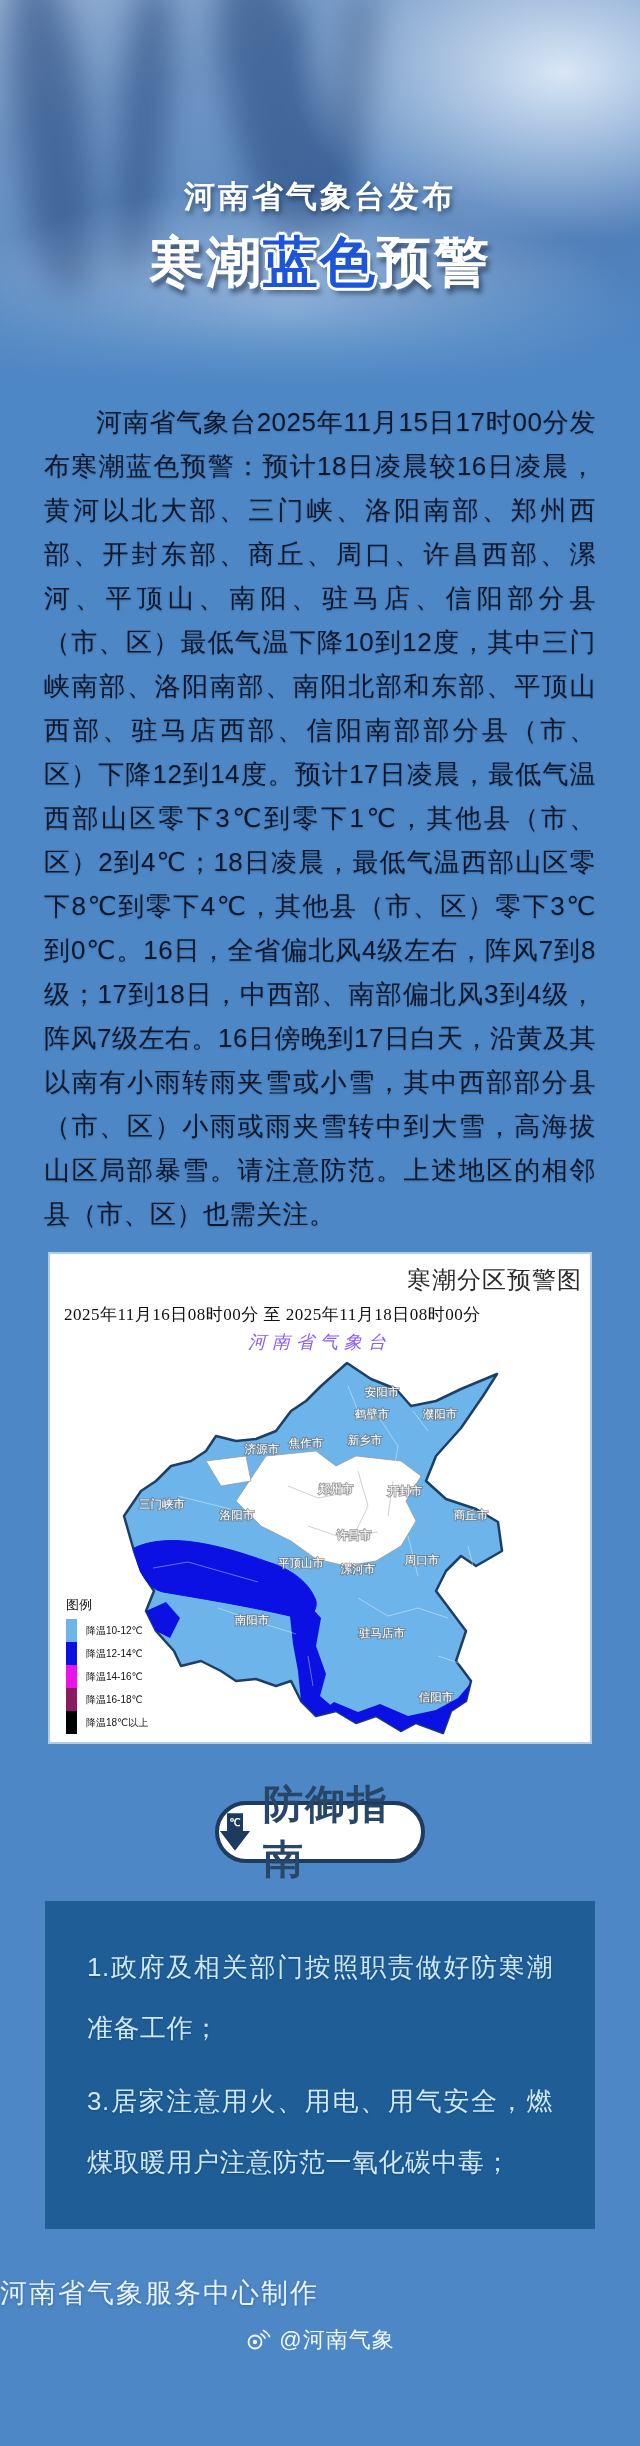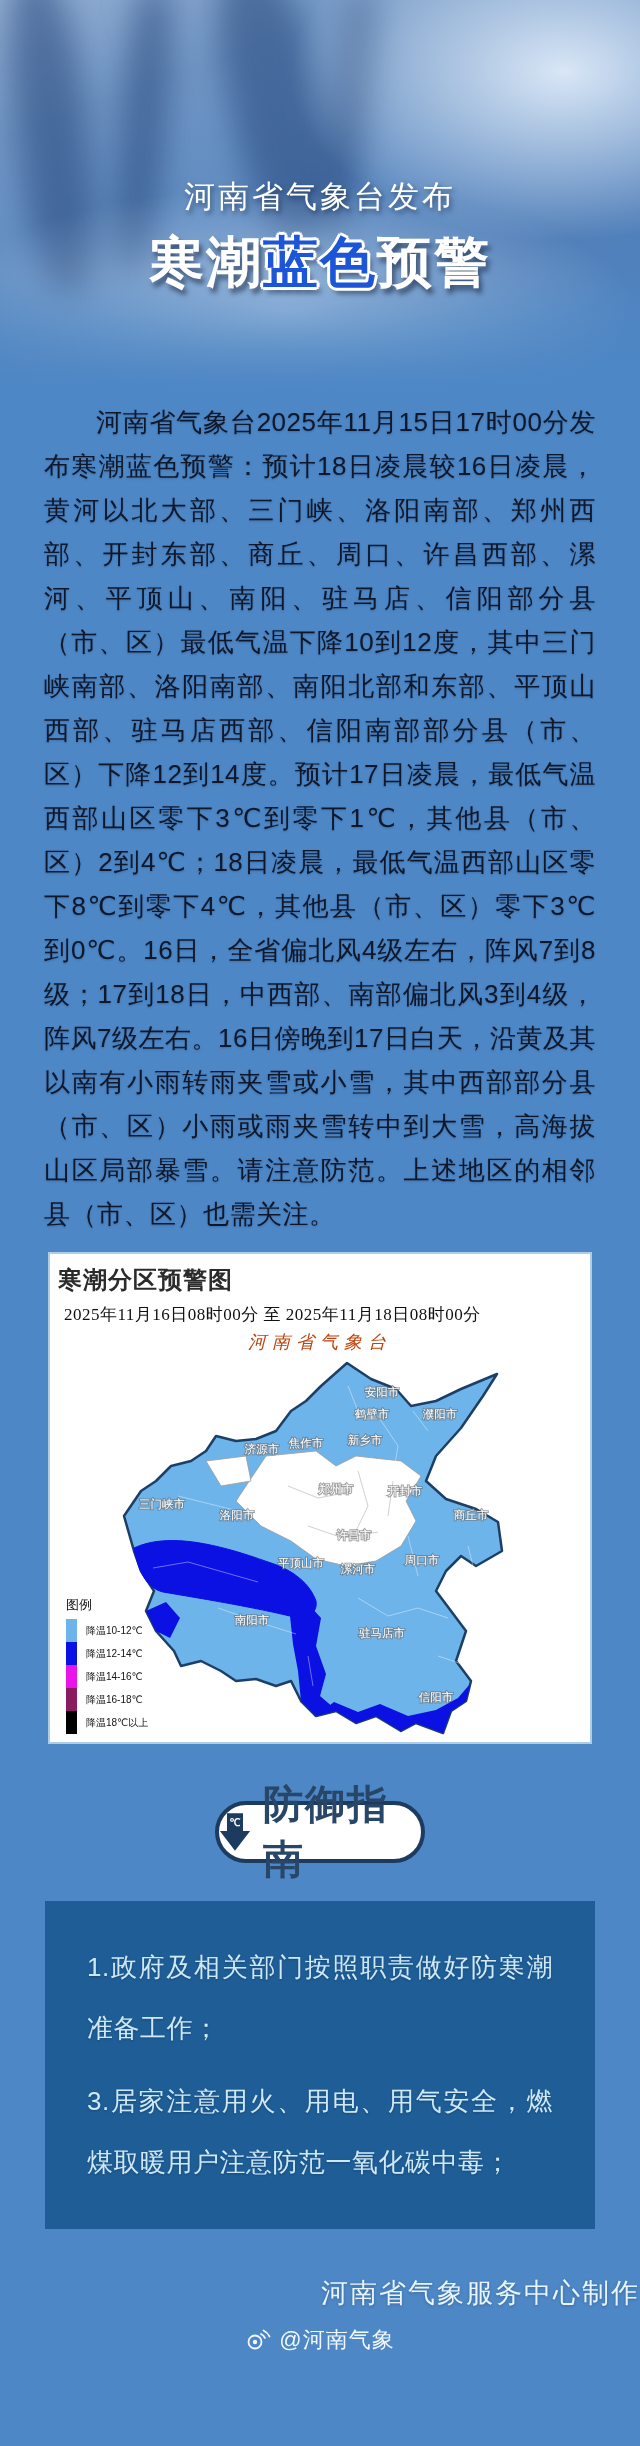--- a/index.html
+++ b/index.html
@@ -15,61 +15,61 @@
   .t1{left:18px;top:-30px;width:70px;height:330px;transform:rotate(-7deg);}
   .t2{left:120px;top:-20px;width:46px;height:300px;transform:rotate(5deg);background:rgba(40,76,128,.45);}
   .t3{left:230px;top:-40px;width:90px;height:280px;transform:rotate(-12deg);background:rgba(52,88,140,.40);}
   .t4{left:330px;top:-10px;width:40px;height:240px;transform:rotate(8deg);background:rgba(46,80,132,.35);}
   .fog{position:absolute;inset:0;background:
     radial-gradient(ellipse 420px 260px at 88% 18%,rgba(238,246,255,.85),rgba(238,246,255,0) 65%),
     radial-gradient(ellipse 500px 180px at 45% 78%,rgba(225,238,250,.55),rgba(225,238,250,0) 70%);}
   .hero-fade{position:absolute;left:0;right:0;bottom:0;height:130px;
     background:linear-gradient(rgba(77,135,197,0),#4d87c5 92%);}
   .hero-issuer{position:absolute;left:0;right:0;top:176px;text-align:center;
-    color:#fff;font-size:31px;font-weight:normal;letter-spacing:3px;
+    color:#fff;font-size:31px;font-weight:bold;letter-spacing:3px;
     text-shadow:2px 3px 5px rgba(10,25,50,.55);}
   .hero-title{position:absolute;left:0;right:0;top:226px;text-align:center;
     font-size:55px;font-weight:900;letter-spacing:2px;color:#fff;
     text-shadow:3px 5px 5px rgba(8,18,40,.55);}
   .hero-title .t-blue{color:#1d55d8;
     text-shadow:-2px -2px 0 #fff,2px -2px 0 #fff,-2px 2px 0 #fff,2px 2px 0 #fff,
       0 -3px 0 #fff,0 3px 0 #fff,-3px 0 0 #fff,3px 0 0 #fff,4px 6px 5px rgba(8,18,40,.5);font-family:Liberation Serif, serif;}
   
   .announcement{margin:0 0 0;padding:0 44px;color:#0f172a;
     font-size:26px;line-height:44px;letter-spacing:.5px;
     text-align:justify;text-indent:2em;
     text-shadow:0 1px 2px rgba(10,40,80,.25);}
   
   .map-card{margin:16px 48px 0;background:#fff;border:2px solid #aecde9;
     padding:10px 8px 6px;}
-  .map-title{text-align:left;font-size:24px;font-weight:bold;color:#2b2b2b;letter-spacing:1px;}
+  .map-title{text-align:right;font-size:24px;font-weight:normal;color:#2b2b2b;letter-spacing:1px;}
   .map-period{font-family:"Liberation Serif","DejaVu Serif",serif;
     font-size:17px;color:#111;margin-top:7px;padding-left:6px;letter-spacing:.5px;}
   .map-source{font-family:"Liberation Serif","DejaVu Serif",serif;font-style:italic;
-    text-align:center;font-size:18px;color:#c2410c;letter-spacing:6px;margin-top:4px;}
+    text-align:center;font-size:18px;color:#8b5cf6;letter-spacing:6px;margin-top:4px;}
   .map-wrap{position:relative;width:524px;height:380px;margin:2px auto 0;}
   .map-wrap svg{position:absolute;inset:0;}
   .legend{position:absolute;left:8px;top:240px;}
   .legend-title{font-size:13px;color:#111;margin-bottom:5px;}
   .legend-row{display:flex;align-items:center;height:23px;}
   .legend-swatch{width:11px;height:23px;flex:none;}
   .legend-label{font-size:10px;color:#111;margin-left:9px;white-space:nowrap;}
   .city-label{font-size:11.5px;fill:#fff;stroke:rgba(110,110,110,.65);stroke-width:2px;
     paint-order:stroke;text-anchor:middle;font-family:"Liberation Sans",sans-serif;}
   
   .guide-btn{width:210px;height:62px;margin:57px auto 0;background:#fff;
     border:4px solid #1d3a5f;border-radius:34px;display:flex;align-items:center;
     justify-content:center;gap:12px;cursor:pointer;box-sizing:border-box;}
   .guide-btn-label{color:#274668;font-size:40px;font-weight:bold;letter-spacing:2px;}
   
   .guide-panel{margin:38px 45px 0;background:#1e5d96;padding:24px 30px;box-sizing:border-box;}
   .guide-panel p{margin:12px;color:#cfe8f5;font-size:26px;line-height:61px;
     letter-spacing:.5px;text-align:justify;text-shadow:0 1px 2px rgba(5,30,60,.3);}
   
-  .footer-credit{margin-top:46px;text-align:right;color:#e9f5fb;font-size:27px;
+  .footer-credit{margin-top:46px;text-align:left;color:#e9f5fb;font-size:27px;
     letter-spacing:2px;text-shadow:0 1px 3px rgba(10,40,80,.3);}
   .footer-weibo{margin-top:14px;display:flex;align-items:center;justify-content:center;
     gap:8px;color:#f0f8fd;font-size:22px;letter-spacing:1px;}
 </style>
 </head>
 <body>
 
 <div class="poster">
 
   <div class="hero">

